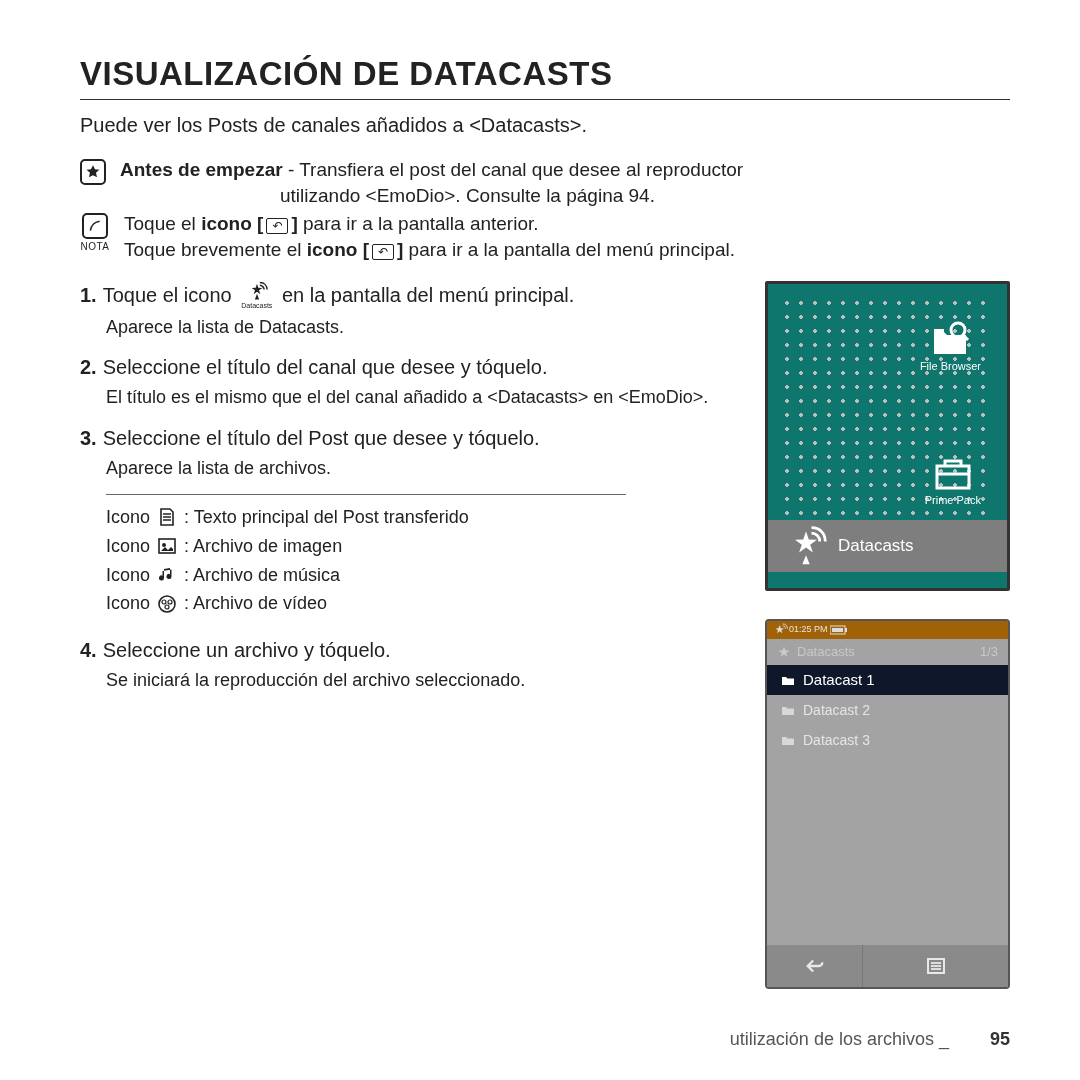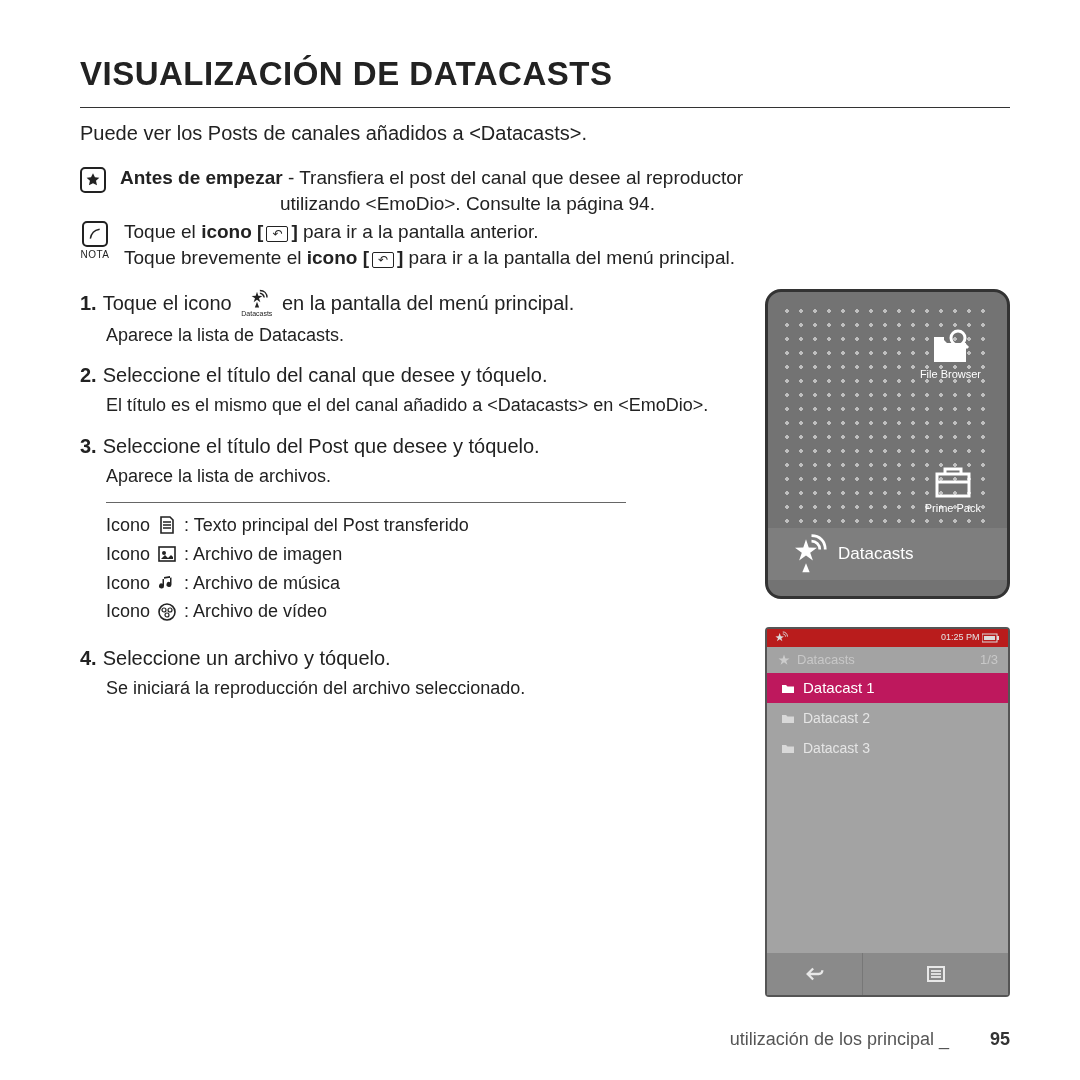--- a/index.html
+++ b/index.html
@@ -14,21 +14,21 @@
   .page {
     padding: 55px 70px 0 80px;
     display: flex;
     flex-direction: column;
   }
   h1 {
     font-size: 33px;
     font-weight: bold;
     letter-spacing: 0.5px;
     border-bottom: 1.5px solid #333;
-    padding-bottom: 14px;
+    padding-bottom: 6px;
     margin-bottom: 14px;
   }
   .intro {
     font-size: 20px;
     margin-bottom: 20px;
   }
   .row {
     display: flex;
     align-items: flex-start;
     gap: 14px;
@@ -65,23 +65,23 @@
     vertical-align:middle;
   }
   .datacast-icon { display:inline-flex; flex-direction:column; align-items:center; vertical-align:middle; margin: 0 4px;}
   .datacast-icon .tiny { font-size:7px;}
   hr.thin { border:none; border-top:1px solid #666; margin: 6px 0 8px 26px; width: 520px;}
 
   
   .device-col { width: 245px; flex-shrink:0; }
   .phone1 {
     width: 245px; height: 310px;
-    background: #737373;
+    background: #0f766e;
     border: 3px solid #333;
-    border-radius: 16px;
+    border-radius: 2px;
     position: relative;
     overflow: hidden;
     margin-bottom: 28px;
   }
   .dots {
     position:absolute; inset:12px;
     background-image: radial-gradient(circle, #bfbfbf 1.8px, transparent 2px);
     background-size: 14px 14px;
   }
   .app-icon {
@@ -107,24 +107,24 @@
   .phone2 {
     width: 245px; height: 370px;
     background:#a3a3a3;
     border: 2px solid #555;
     border-radius: 4px;
     display:flex;
     flex-direction:column;
     font-size:12px;
     color:#e5e5e5;
   }
-  .p2-top { height:18px; background:#b91c1c; display:flex; justify-content:space-between; align-items:center; padding:0 8px; font-size:9px;}
+  .p2-top { height:18px; background:#a16207; display:flex; align-items:center; padding:0 8px; font-size:9px;}
   .p2-hdr { height:26px; display:flex; align-items:center; padding:0 10px; gap:6px; color:#c8c8c8; font-size:13px; justify-content:space-between;}
   .p2-row { height:30px; display:flex; align-items:center; padding-left:14px; gap:8px; font-size:14px;}
-  .p2-row.sel { background:#be185d; color:#fff; font-size:15px;}
+  .p2-row.sel { background:#0f172a; color:#fff; font-size:15px;}
   .p2-body { flex:1; }
   .p2-bottom { height:42px; background:#8a8a8a; display:flex; }
   .p2-btn { flex:0 0 50%; display:flex; align-items:center; justify-content:center; border-right:1px solid #777;}
   .p2-btn:first-child{ flex:0 0 40%;}
 
   .footer {
     position:absolute;
     bottom: 30px;
     right: 70px;
     font-size: 18px;
@@ -341,14 +341,14 @@
                 <line x1="4" y1="11" x2="14" y2="11" stroke="#e8e8e8" stroke-width="1.8"></line>
               </svg>
           </div>
         </div>
       </div>
     </div>
   </div>
 </div>
 
 <div class="footer">
-  <span>utilización de los principal _ </span><span class="pg">95</span>
+  <span>utilización de los archivos _ </span><span class="pg">95</span>
 </div>
 
 </body></html>

